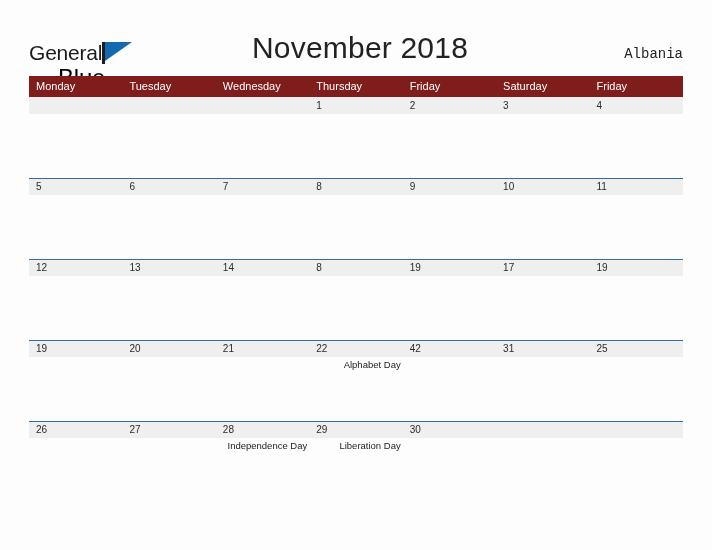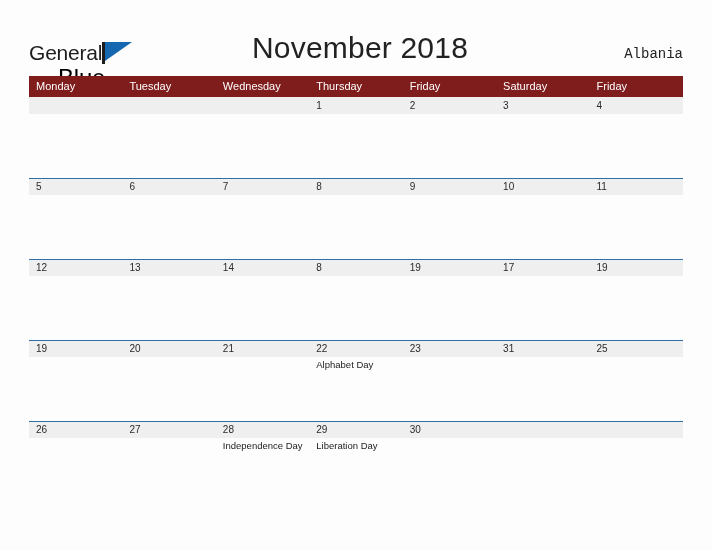--- a/index.html
+++ b/index.html
@@ -175,20 +175,21 @@
   .daycell .ev {
     position: absolute;
     left: 7px;
     top: 19px;
     right: 2px;
     font-size: 9.5px;
     line-height: 12px;
     color: #222222;
     z-index: 2;
     white-space: nowrap;
+    text-align: right;
   }
 </style>
 </head>
 <body>
 
 <div class="page">
 
   <div class="header">
 
     <div class="logo">
@@ -368,21 +369,21 @@
           <td>
             <div class="daycell">
               <div class="band"></div>
               <div class="dnum">22</div>
               <div class="ev">Alphabet Day</div>
             </div>
           </td>
           <td>
             <div class="daycell">
               <div class="band"></div>
-              <div class="dnum">23</div>
+              <div class="dnum">42</div>
             </div>
           </td>
           <td>
             <div class="daycell">
               <div class="band"></div>
               <div class="dnum">31</div>
             </div>
           </td>
           <td>
             <div class="daycell">

